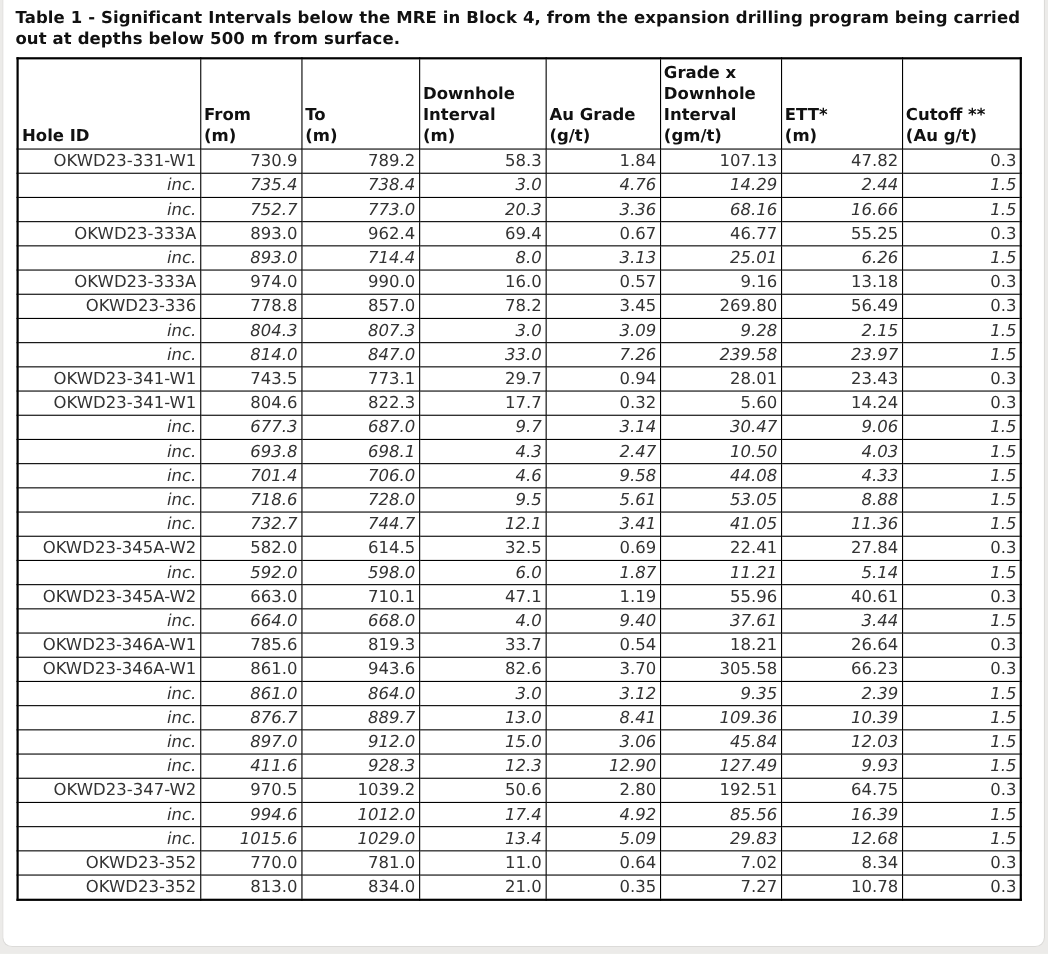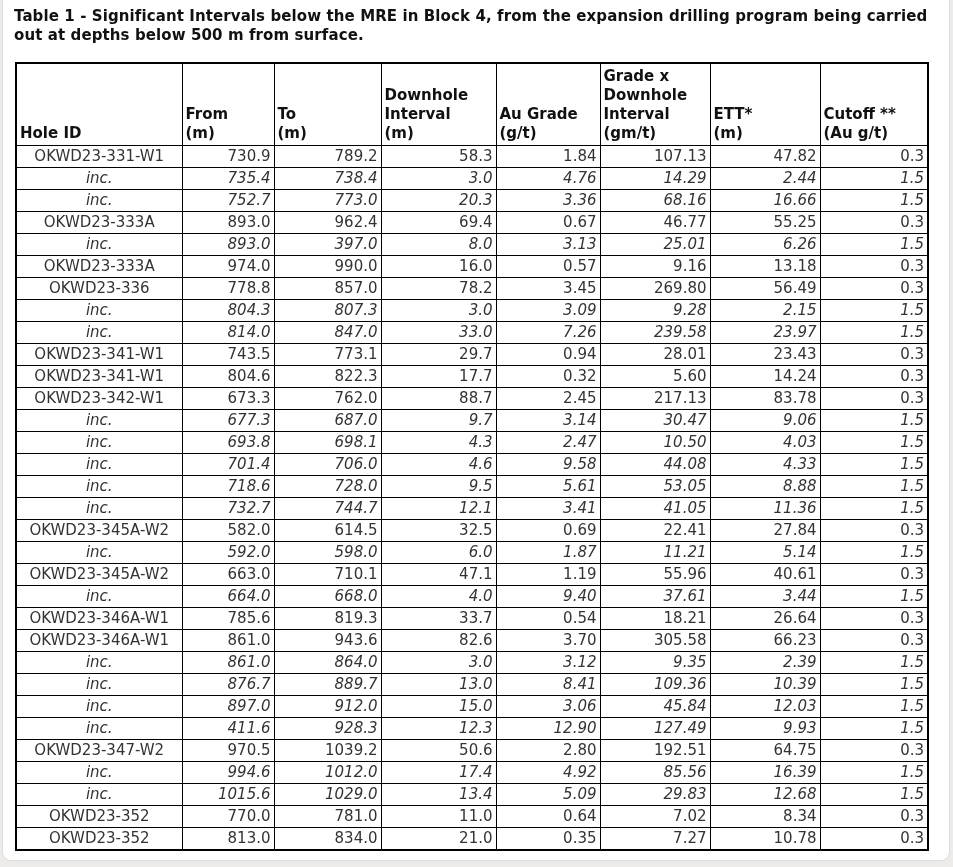--- a/index.html
+++ b/index.html
@@ -22,21 +22,21 @@
     border-bottom: 1px solid #dcdbd9;
     border-radius: 0 0 9px 9px;
     padding: 7px 10px 0 11px;
   }
   .caption {
     font-size: 15px;
     font-weight: bold;
     color: #111111;
     line-height: 19px;
     letter-spacing: 0.1px;
-    margin-bottom: 17px;
+    margin-bottom: 7px;
     max-width: 930px;
   }
   table.intervals {
     border-collapse: collapse;
     table-layout: fixed;
     border: 2px solid #000000;
     margin-left: 1px;
   }
   table.intervals th,
   table.intervals td {
@@ -56,21 +56,21 @@
     line-height: 19px;
     height: 80px;
     margin-left: 12px;
   }
   table.intervals td {
     height: 22px;
     padding: 0 3px 0 3px;
     line-height: 21px;
   }
   td.num { text-align: right; }
-  td.hole { text-align: center; padding-left: 4px; }
+  td.hole { text-align: right; padding-left: 4px; }
   tr.inc td { font-style: italic; }
   
   col.c-hole { width: 166px; }
   col.c-from { width: 92px; }
   col.c-to   { width: 107px; }
   col.c-int  { width: 115px; }
   col.c-grade{ width: 104px; }
   col.c-gxi  { width: 110px; }
   col.c-ett  { width: 110px; }
   col.c-cut  { width: 108px; }
@@ -151,21 +151,21 @@
           <td class="num">962.4</td>
           <td class="num">69.4</td>
           <td class="num">0.67</td>
           <td class="num">46.77</td>
           <td class="num">55.25</td>
           <td class="num">0.3</td>
         </tr>
         <tr class="inc">
           <td class="hole">inc.</td>
           <td class="num">893.0</td>
-          <td class="num">397.0</td>
+          <td class="num">714.4</td>
           <td class="num">8.0</td>
           <td class="num">3.13</td>
           <td class="num">25.01</td>
           <td class="num">6.26</td>
           <td class="num">1.5</td>
         </tr>
         <tr>
           <td class="hole">OKWD23-333A</td>
           <td class="num">974.0</td>
           <td class="num">990.0</td>
@@ -218,30 +218,20 @@
         <tr>
           <td class="hole">OKWD23-341-W1</td>
           <td class="num">804.6</td>
           <td class="num">822.3</td>
           <td class="num">17.7</td>
           <td class="num">0.32</td>
           <td class="num">5.60</td>
           <td class="num">14.24</td>
           <td class="num">0.3</td>
         </tr>
-        <tr>
-          <td class="hole">OKWD23-342-W1</td>
-          <td class="num">673.3</td>
-          <td class="num">762.0</td>
-          <td class="num">88.7</td>
-          <td class="num">2.45</td>
-          <td class="num">217.13</td>
-          <td class="num">83.78</td>
-          <td class="num">0.3</td>
-        </tr>
         <tr class="inc">
           <td class="hole">inc.</td>
           <td class="num">677.3</td>
           <td class="num">687.0</td>
           <td class="num">9.7</td>
           <td class="num">3.14</td>
           <td class="num">30.47</td>
           <td class="num">9.06</td>
           <td class="num">1.5</td>
         </tr>

